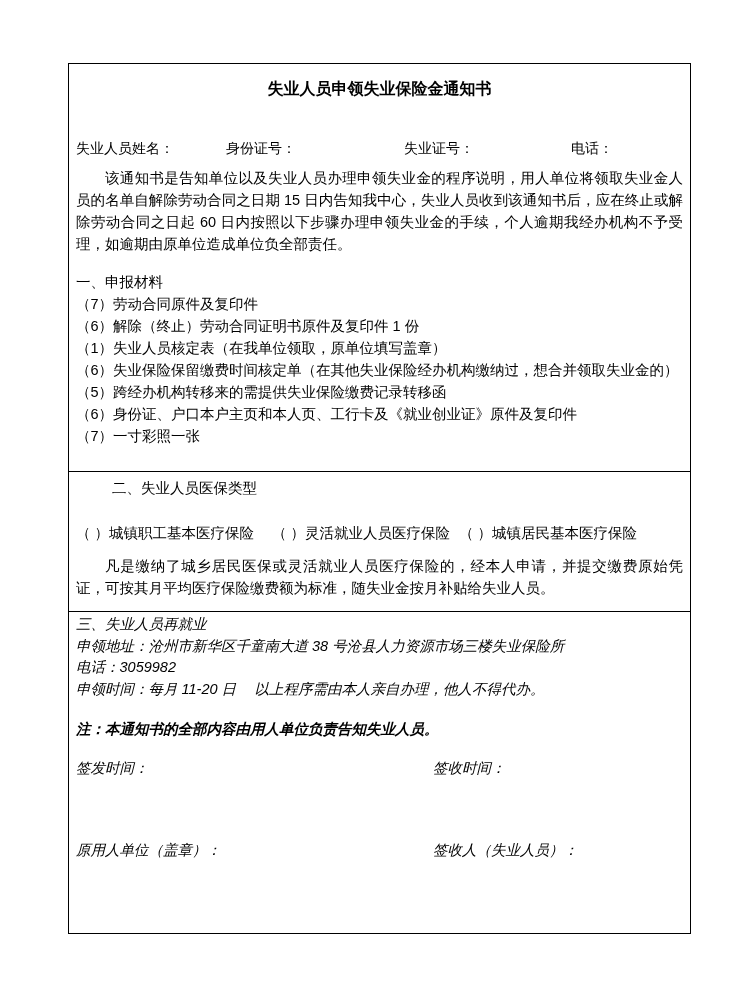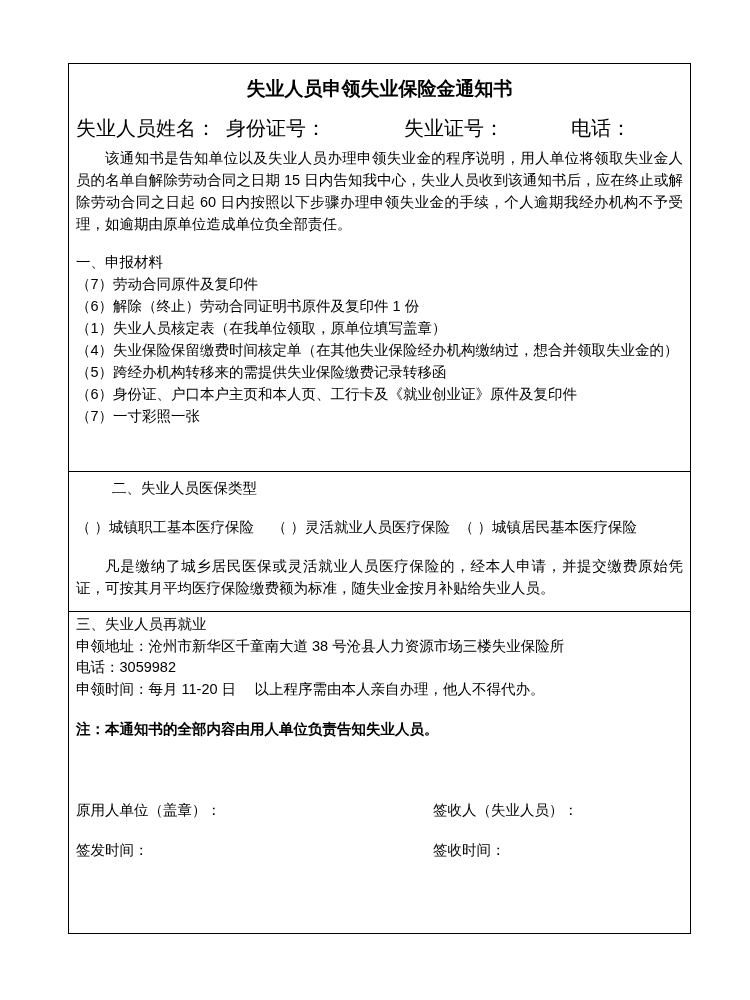--- a/index.html
+++ b/index.html
@@ -20,30 +20,30 @@
     line-height: 22px;
   }
   .sec { padding-left: 7px; padding-right: 7px; }
   .sec-a { height: 394px; }
   .sec-b { height: 140px; border-top: 1px solid #000000; }
   .sec-c { height: 335px; border-top: 1px solid #000000; }
 
   .title {
     margin-top: 13px;
     text-align: center;
-    font-size: 19px;
+    font-size: 16px;
     font-weight: bold;
     line-height: 24px;
     font-family: "Liberation Serif", serif;
   }
   .fields-row {
     position: relative;
-    margin-top: 16px;
+    margin-top: 36px;
     height: 16px;
-    font-size: 20px;
+    font-size: 14px;
   }
   .fields-row span { position: absolute; top: 0; white-space: nowrap; }
   .f0 { left: 0; }
   .f1 { left: 150px; }
   .f2 { left: 328px; }
   .f3 { left: 495px; }
 
   .intro {
     margin-top: 14px;
     text-indent: 2em;
@@ -51,31 +51,31 @@
   }
   .sec1-heading { margin-top: 16px; }
   .list-item { white-space: nowrap; }
 
   .sec2-heading { margin-top: 5px; margin-left: 36px; }
   .options-row {
     position: relative;
     margin-top: 17px;
     height: 22px;
   }
-  .options-row span { position: absolute; top: 0; white-space: nowrap; }
+  .options-row span { position: absolute; top: 6px; white-space: nowrap; }
   .o0 { left: 0; }
   .o1 { left: 196px; }
   .o2 { left: 383px; }
   .sec2-para {
     margin-top: 17px;
     text-indent: 2em;
     text-align: justify;
   }
 
-  .sec-c { line-height: 21.5px; }
+  .sec-c { line-height: 21.5px; font-style: italic; }
   .sec3-heading { margin-top: 2px; }
   .sec3-para { text-indent: 2em; text-align: justify; }
   .plain-line { white-space: nowrap; }
 
   .note {
     margin-top: 18px;
     font-weight: bold;
     line-height: 22px;
   }
   .sig-row {
@@ -102,21 +102,21 @@
       <span class="f2">失业证号：</span>
       <span class="f3">电话：</span>
     </div>
 
     <p class="intro">该通知书是告知单位以及失业人员办理申领失业金的程序说明，用人单位将领取失业金人员的名单自解除劳动合同之日期 15 日内告知我中心，失业人员收到该通知书后，应在终止或解除劳动合同之日起 60 日内按照以下步骤办理申领失业金的手续，个人逾期我经办机构不予受理，如逾期由原单位造成单位负全部责任。</p>
 
     <div class="sec1-heading">一、申报材料</div>
     <div class="list-item">（7）劳动合同原件及复印件</div>
     <div class="list-item">（6）解除（终止）劳动合同证明书原件及复印件 1 份</div>
     <div class="list-item">（1）失业人员核定表（在我单位领取，原单位填写盖章）</div>
-    <div class="list-item">（4）失业保险保留缴费时间核定单（在其他失业保险经办机构缴纳过，想合并领取失业金的）</div>
+    <div class="list-item">（6）失业保险保留缴费时间核定单（在其他失业保险经办机构缴纳过，想合并领取失业金的）</div>
     <div class="list-item">（5）跨经办机构转移来的需提供失业保险缴费记录转移函</div>
     <div class="list-item">（6）身份证、户口本户主页和本人页、工行卡及《就业创业证》原件及复印件</div>
     <div class="list-item">（7）一寸彩照一张</div>
   </div>
 
   <div class="sec sec-b">
     <div class="sec2-heading">二、失业人员医保类型</div>
     <div class="options-row">
       <span class="o0">（  ）城镇职工基本医疗保险</span>
       <span class="o1">（  ）灵活就业人员医疗保险</span>
@@ -126,23 +126,23 @@
   </div>
 
   <div class="sec sec-c">
     <div class="sec3-heading">三、失业人员再就业</div>
     <div class="plain-line">申领地址：沧州市新华区千童南大道 38 号沧县人力资源市场三楼失业保险所</div>
     <div class="plain-line">电话：3059982</div>
     <div class="plain-line">申领时间：每月 11-20 日　 以上程序需由本人亲自办理，他人不得代办。</div>
 
     <div class="note">注：本通知书的全部内容由用人单位负责告知失业人员。</div>
 
+    <div class="sig-row sig-row-2">
+      <span class="sig-left">签发时间：</span>
+      <span class="sig-right">签收时间：</span>
+    </div>
     <div class="sig-row sig-row-1">
       <span class="sig-left">原用人单位（盖章）：</span>
       <span class="sig-right">签收人（失业人员）：</span>
-    </div>
-    <div class="sig-row sig-row-2">
-      <span class="sig-left">签发时间：</span>
-      <span class="sig-right">签收时间：</span>
     </div>
   </div>
 
 </div>
 
 </body></html>

